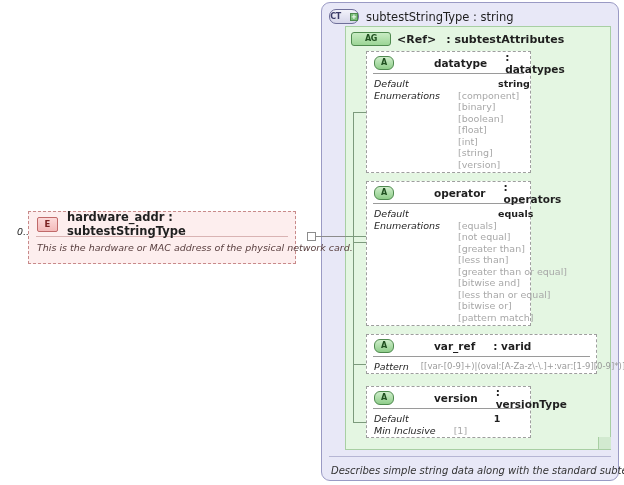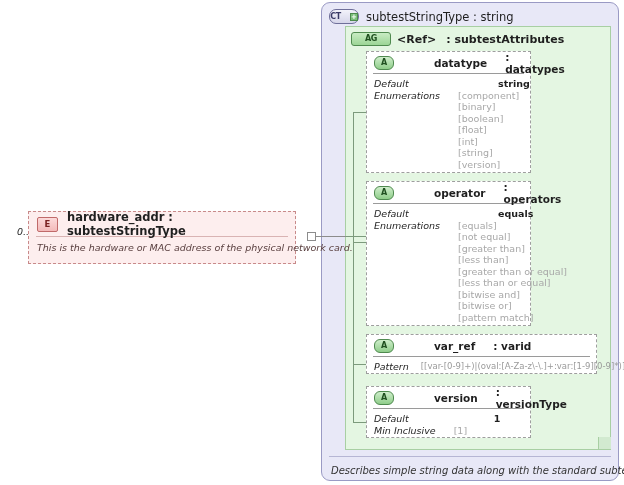--- a/index.html
+++ b/index.html
@@ -344,22 +344,22 @@
       <span class="facet-name">Default</span>
       <span class="facet-name">Enumerations</span>
     </div>
     <div class="facet-values">
       <span class="facet-value strong">equals</span>
       <span class="facet-value">[equals]</span>
       <span class="facet-value">[not equal]</span>
       <span class="facet-value">[greater than]</span>
       <span class="facet-value">[less than]</span>
       <span class="facet-value">[greater than or equal]</span>
+      <span class="facet-value">[bitwise and]</span>
       <span class="facet-value">[less than or equal]</span>
-      <span class="facet-value">[bitwise and]</span>
       <span class="facet-value">[bitwise or]</span>
       <span class="facet-value">[pattern match]</span>
     </div>
   </div>
 </div>
 
 <div class="attr-card" id="card-varref">
   <div class="attr-head">
     <span class="a-icon">
       <span>A</span>

